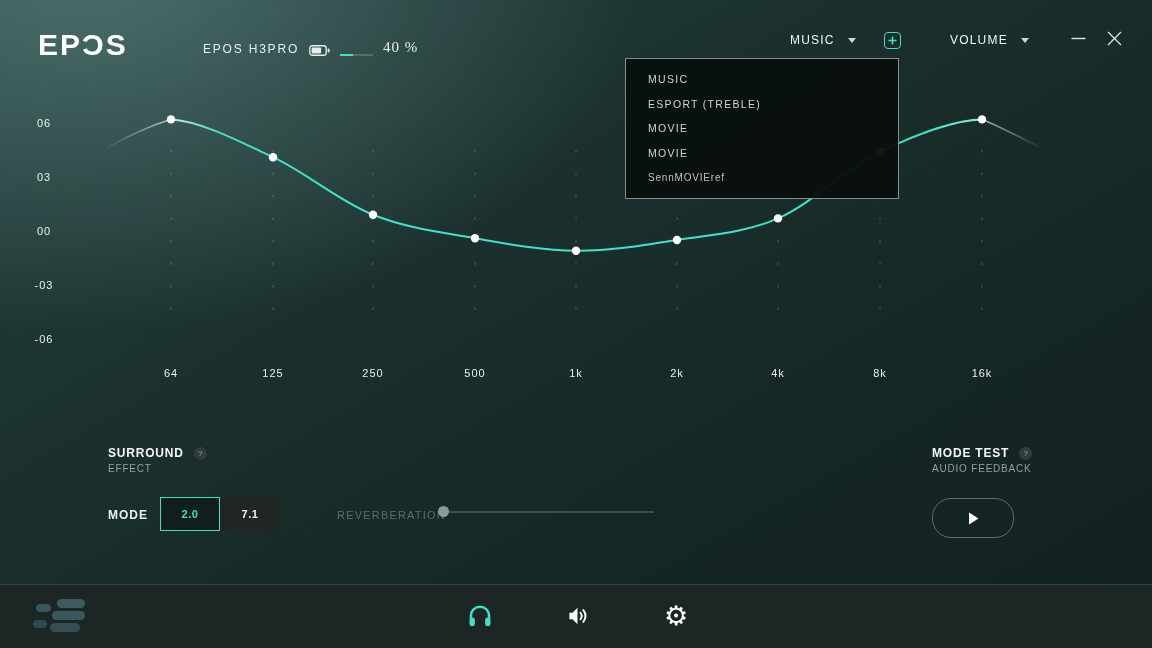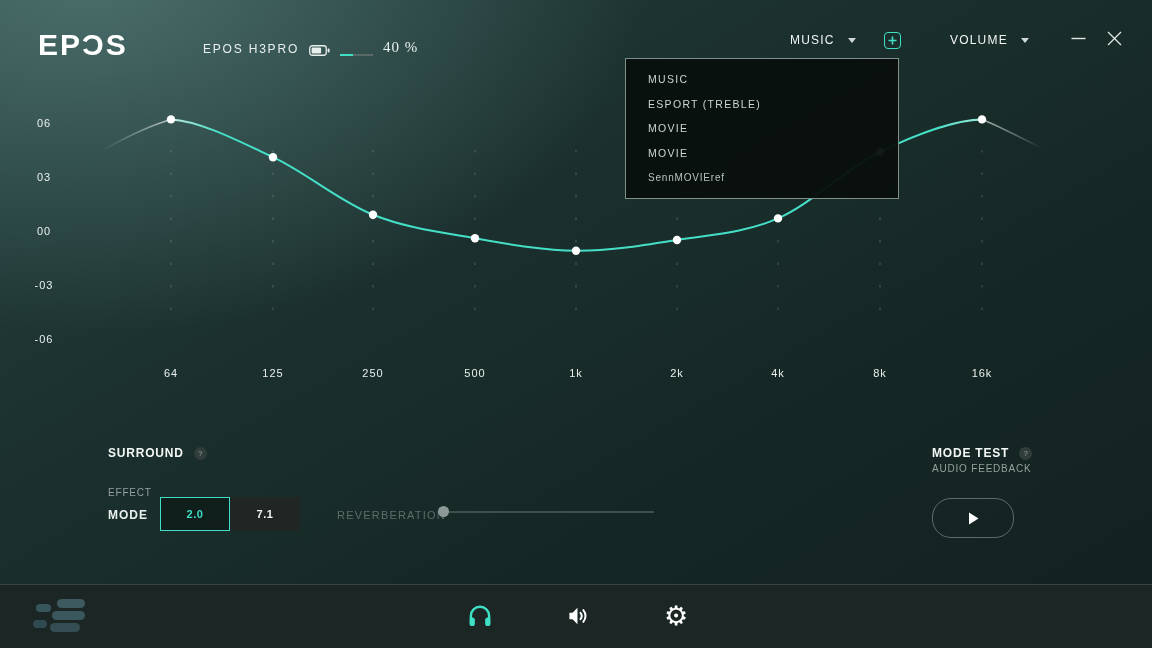--- a/index.html
+++ b/index.html
@@ -38,21 +38,21 @@
   .preset-menu .item{padding-left:22px;font-size:10.5px;letter-spacing:1.3px;color:#ccd6d3;cursor:pointer;line-height:14px;}
   .preset-menu .item:last-child{font-size:10px;color:#b7c2bf;letter-spacing:0.8px;}
   
   .sec-title{display:flex;align-items:center;gap:10px;}
   .sec-title b{font-size:12px;font-weight:700;letter-spacing:0.8px;color:#f3f7f6;}
   .help{width:13px;height:13px;border-radius:50%;background:#313d3a;color:#98a4a1;font-size:8px;
     display:flex;align-items:center;justify-content:center;cursor:pointer;}
   .sec-sub{font-size:10px;letter-spacing:0.8px;color:#94a19e;}
   .mode-label{left:108px;top:508px;font-size:12px;font-weight:700;letter-spacing:1px;color:#e9f0ee;}
   .mode-group{left:160px;top:497px;display:flex;}
-  .mode-btn{width:70px;height:34px;display:flex;align-items:center;justify-content:center;
+  .mode-btn{width:60px;height:34px;display:flex;align-items:center;justify-content:center;
     font-size:11px;font-weight:700;letter-spacing:0.5px;cursor:pointer;box-sizing:border-box;
     background:#202624;color:#f0f5f3;text-align:center;}
   .mode-btn.selected{background:rgba(10,19,17,0.55);border:1px solid #3fdfc6;color:#3fdfc6;}
   .reverb-label{left:337px;top:509px;font-size:11px;letter-spacing:1.2px;color:#5d6d6a;}
   .slider{left:438px;top:505px;width:216px;height:14px;cursor:pointer;}
   .slider .track{position:absolute;left:6px;right:0;top:6px;height:1.5px;background:#414f4c;}
   .slider .handle{position:absolute;left:0;top:1px;width:11px;height:11px;border-radius:50%;background:#8d9996;}
   .play-btn{left:932px;top:498px;width:80px;height:38px;border:1px solid #5c6c69;border-radius:19px;
     background:transparent;display:flex;align-items:center;justify-content:center;cursor:pointer;}
   
@@ -180,21 +180,21 @@
       <div class="item">ESPORT (TREBLE)</div>
       <div class="item">MOVIE</div>
       <div class="item">MOVIE</div>
       <div class="item">SennMOVIEref</div>
     </div>
 
   <div class="abs sec-title" style="left:108px;top:446px;">
     <b>SURROUND</b>
     <span class="help">?</span>
   </div>
-  <div class="abs sec-sub" style="left:108px;top:463px;margin-top:24px;">EFFECT</div>
+  <div class="abs sec-sub" style="left:108px;top:463px;">EFFECT</div>
 
   <div class="abs mode-label">MODE</div>
   <div class="abs mode-group" id="modeGroup">
       <div class="mode-btn selected">2.0</div>
       <div class="mode-btn">7.1</div>
     </div>
 
   <div class="abs reverb-label">REVERBERATION</div>
   <div class="abs slider">
     <i class="track"></i>

